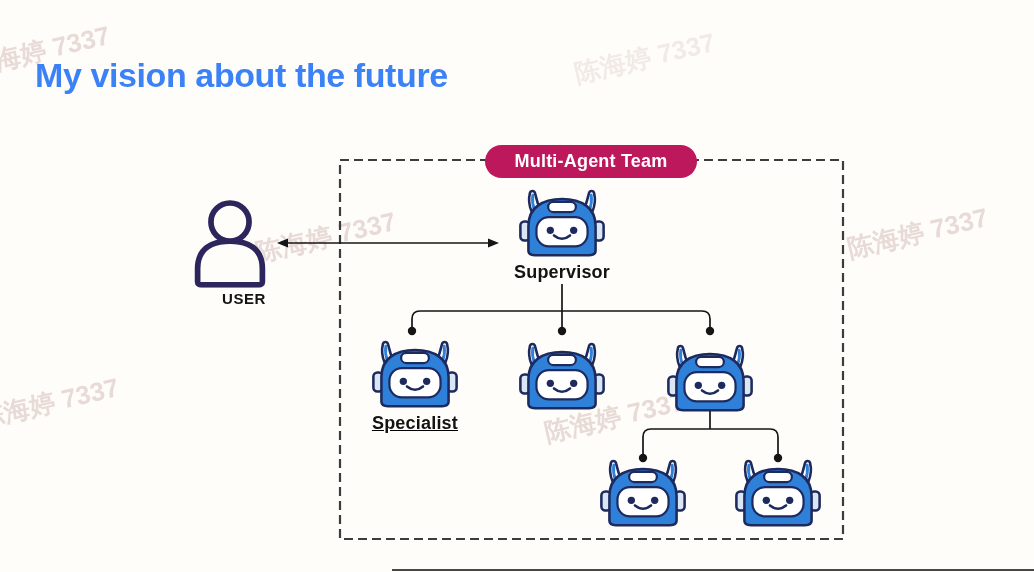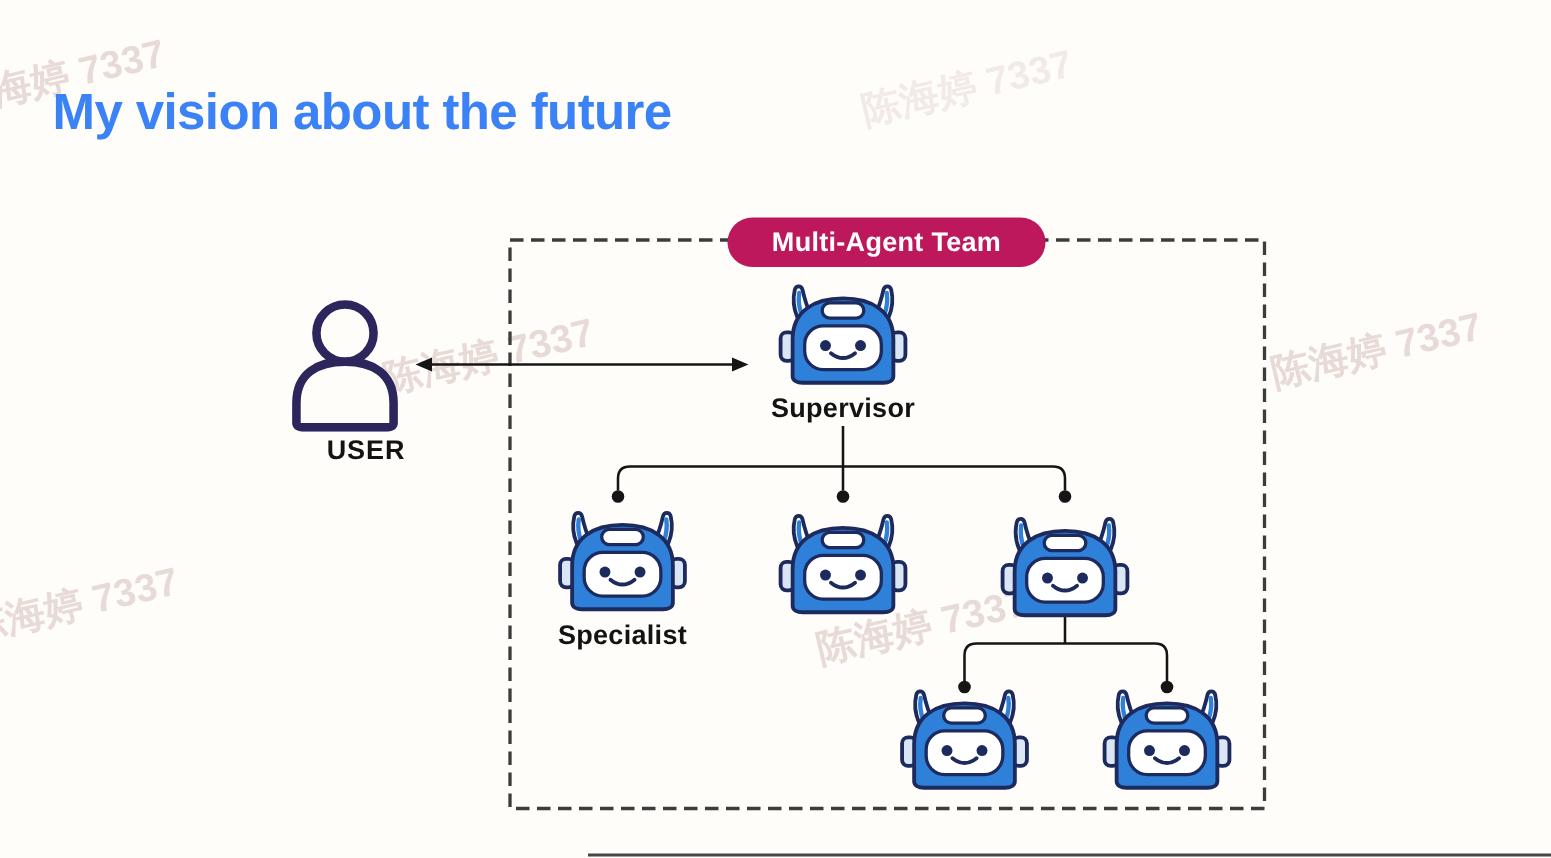--- a/index.html
+++ b/index.html
@@ -33,23 +33,23 @@
   }
   .badge span{color:#ffffff;font-weight:700;font-size:18px;letter-spacing:.2px;}
   
   .node{
     position:absolute;display:flex;flex-direction:column;align-items:center;z-index:3;
   }
   .node-label{
     margin-top:1px;font-weight:700;color:#131313;font-size:18px;letter-spacing:.2px;white-space:nowrap;
   }
   .user-node{left:188px;top:198px;width:84px;}
-  .user-node .node-label{font-size:18px;letter-spacing:.6px;margin-top:2px;margin-left:28px;}
+  .user-node .node-label{font-size:15px;letter-spacing:.6px;margin-top:2px;margin-left:28px;}
   .supervisor-node{left:518px;top:188px;width:88px;}
-  .spec-left-node{left:371px;top:339px;width:88px;}
+  .spec-left-node{left:371px;top:339px;width:88px;text-decoration:underline;}
   .spec-mid-node{left:518px;top:341px;width:88px;}
   .spec-right-node{left:666px;top:343px;width:88px;}
   .worker-left-node{left:599px;top:458px;width:88px;}
   .worker-right-node{left:734px;top:458px;width:88px;}
   
   .bottom-line{
     position:absolute;left:392px;top:569px;width:642px;height:2px;background:#474747;z-index:6;
   }
   svg{display:block;}
 </style>

